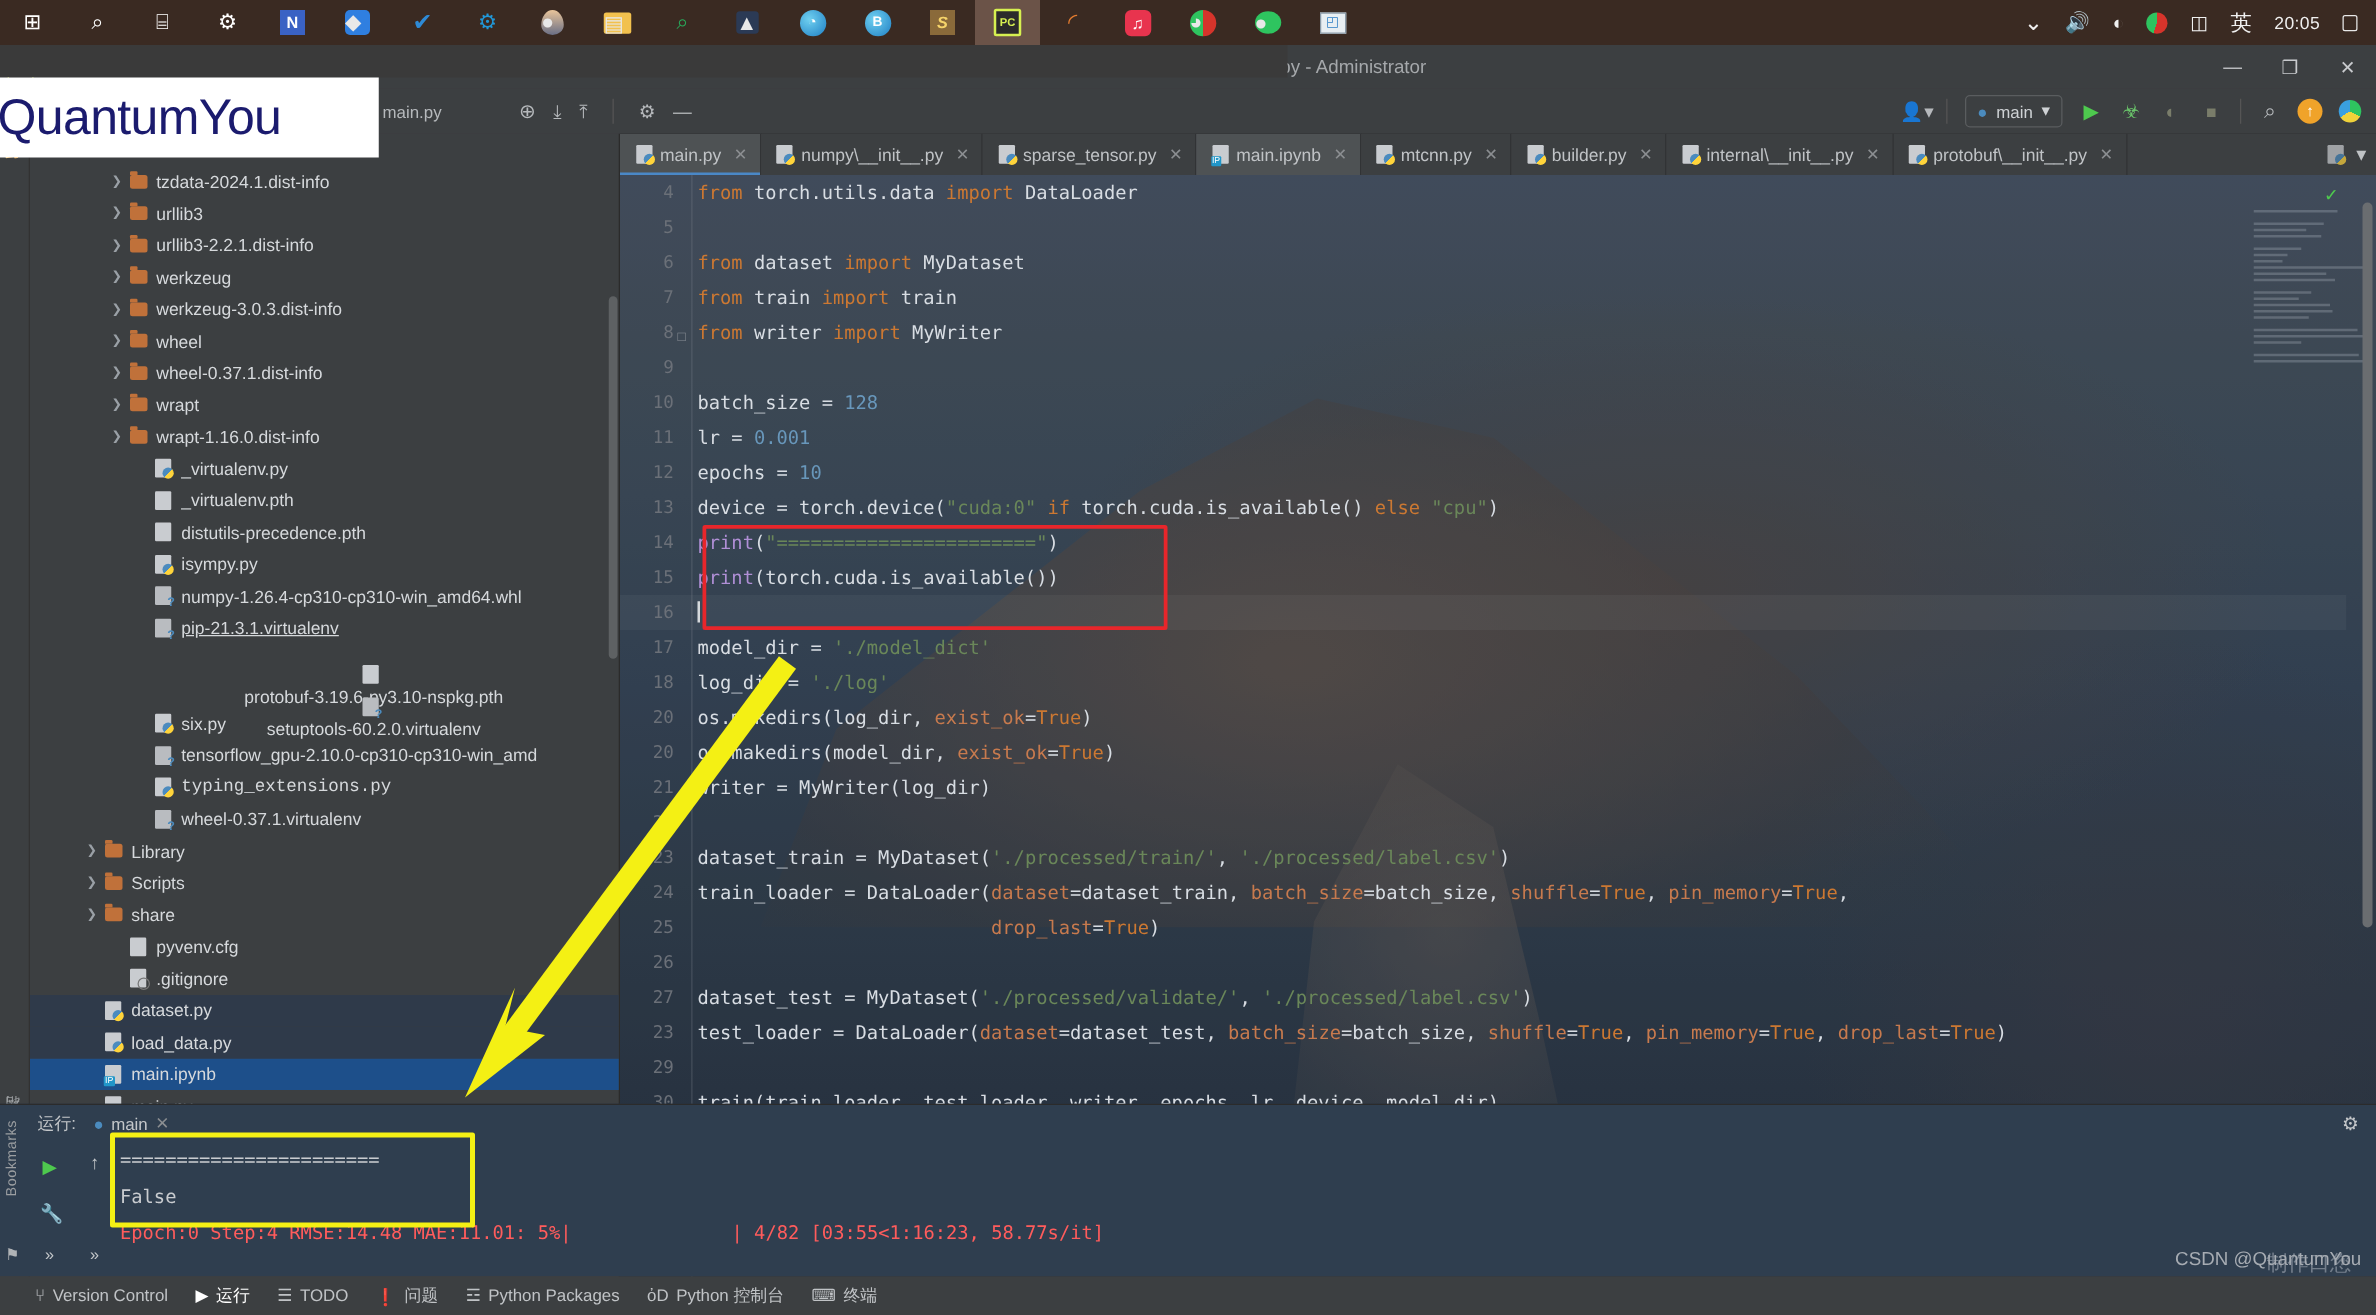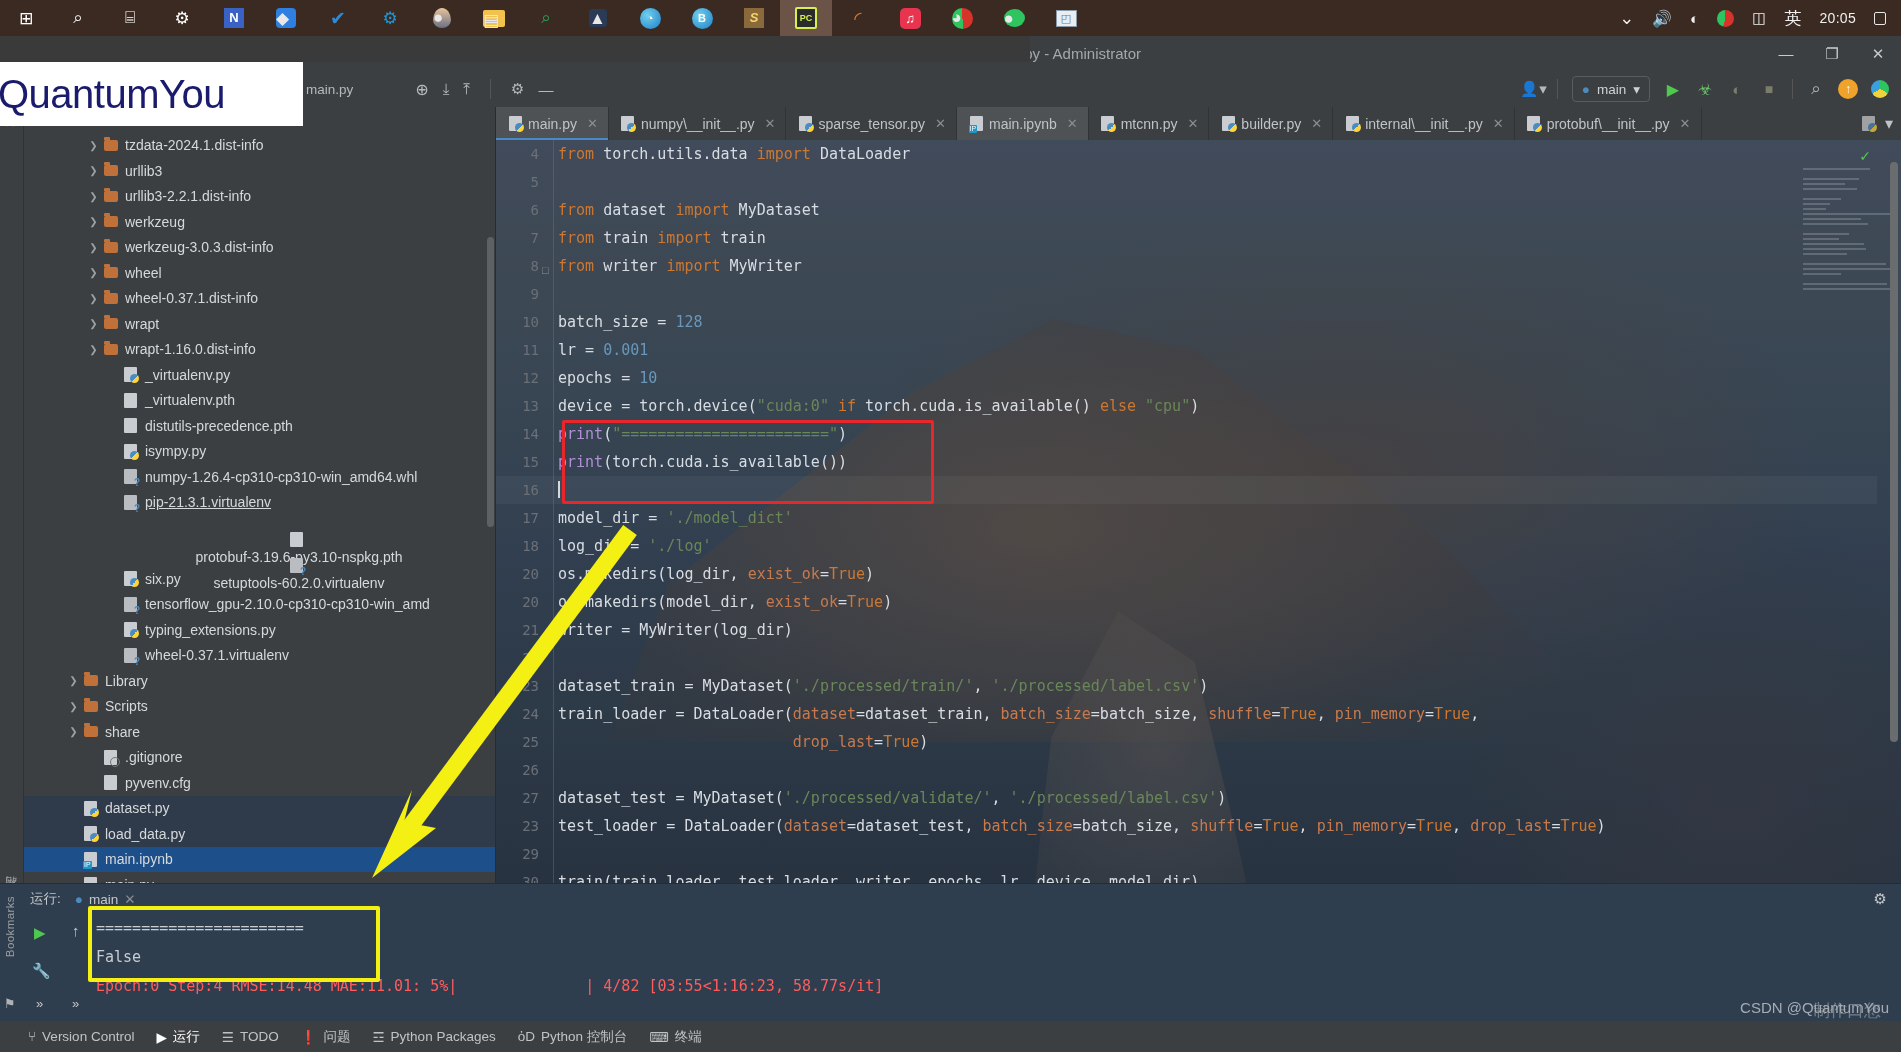--- a/index.html
+++ b/index.html
@@ -542,30 +542,30 @@
               </span>
               <span>six.py</span>
             </div>
             <div class="node" style="padding-left: 82px;">
               <span class="arrow"></span>
               <span class="ico">
                 <span class="qfile"></span>
               </span>
               <span>tensorflow_gpu-2.10.0-cp310-cp310-win_amd</span>
             </div>
+            <div class="node" style="padding-left: 82px; font-family: Liberation Mono, monospace;">
+              <span class="arrow"></span>
+              <span class="ico">
+                <span class="pyfile"></span>
+              </span>
+              <span>typing_extensions.py</span>
+            </div>
             <div class="node" style="padding-left: 82px;">
               <span class="arrow"></span>
               <span class="ico">
-                <span class="pyfile"></span>
-              </span>
-              <span>typing_extensions.py</span>
-            </div>
-            <div class="node" style="padding-left: 82px;">
-              <span class="arrow"></span>
-              <span class="ico">
                 <span class="qfile"></span>
               </span>
               <span>wheel-0.37.1.virtualenv</span>
             </div>
             <div class="node" style="padding-left: 42px;">
               <span class="arrow">❯</span>
               <span class="ico">
                 <span class="folder"></span>
               </span>
               <span>Library</span>
@@ -580,30 +580,30 @@
             <div class="node" style="padding-left: 42px;">
               <span class="arrow">❯</span>
               <span class="ico">
                 <span class="folder"></span>
               </span>
               <span>share</span>
             </div>
             <div class="node" style="padding-left: 62px;">
               <span class="arrow"></span>
               <span class="ico">
+                <span class="txtfile"></span>
+              </span>
+              <span>pyvenv.cfg</span>
+            </div>
+            <div class="node" style="padding-left: 62px;">
+              <span class="arrow"></span>
+              <span class="ico">
                 <span class="gitfile"></span>
               </span>
               <span>.gitignore</span>
-            </div>
-            <div class="node" style="padding-left: 62px;">
-              <span class="arrow"></span>
-              <span class="ico">
-                <span class="txtfile"></span>
-              </span>
-              <span>pyvenv.cfg</span>
             </div>
             <div class="node sel-dark" style="padding-left: 42px;">
               <span class="arrow"></span>
               <span class="ico">
                 <span class="pyfile"></span>
               </span>
               <span>dataset.py</span>
             </div>
             <div class="node sel-dark" style="padding-left: 42px;">
               <span class="arrow"></span>

